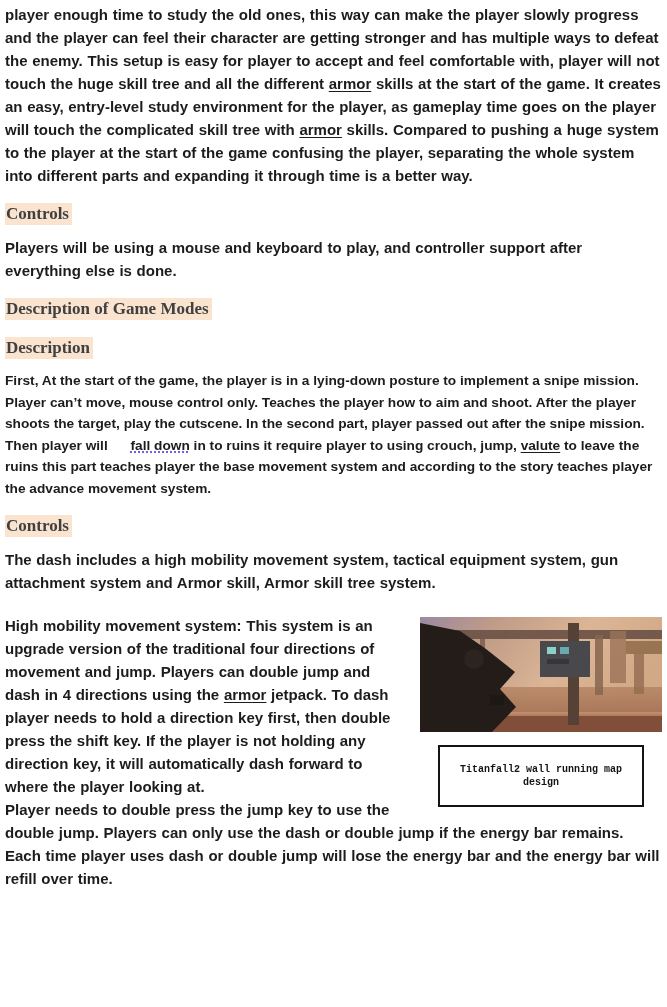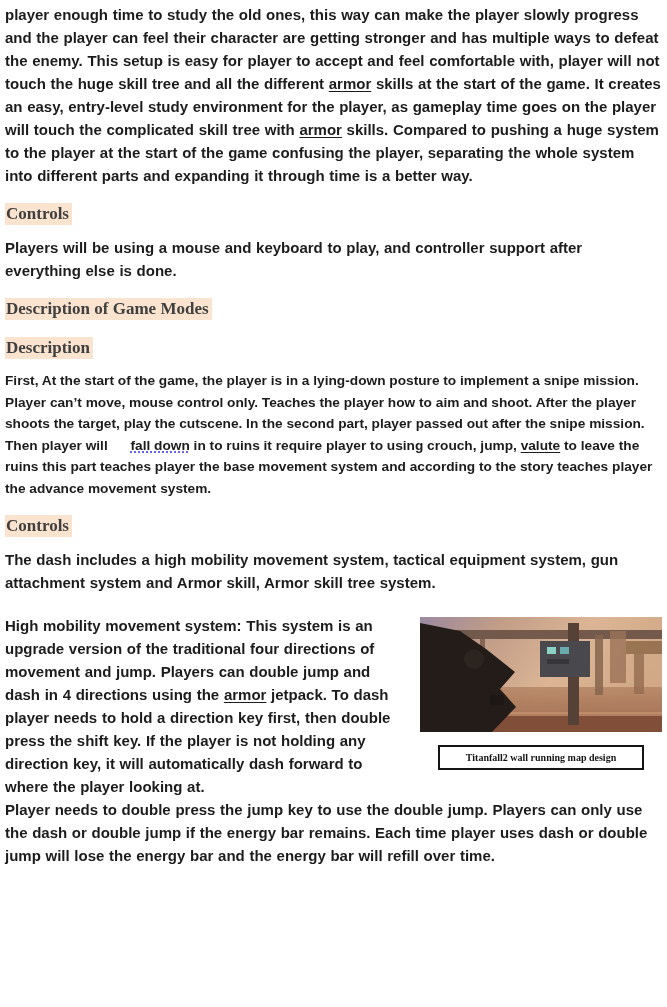--- a/index.html
+++ b/index.html
@@ -64,23 +64,23 @@
     width: 242px;
     margin: 3px 0 6px 12px;
   }
   .fig-img { display: block; width: 242px; height: 115px; }
   .caption-box {
     margin: 13px auto 8px auto;
     width: 206px;
     box-sizing: border-box;
     border: 2px solid #141414;
     background: #ffffff;
-    padding: 4px 2px;
+    padding: 16px 2px;
     text-align: center;
-    font-family: Liberation Serif, serif;
+    font-family: Liberation Mono, monospace;
     font-weight: 600;
     font-size: 10px;
     line-height: 13px;
     color: #141414;
   }
 </style>
 </head>
 <body>
 
 <div class="page">

